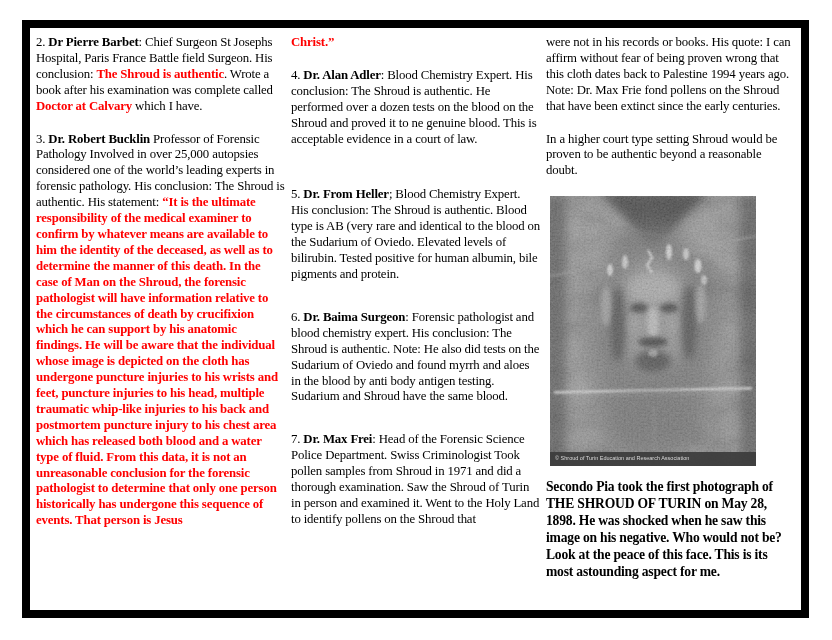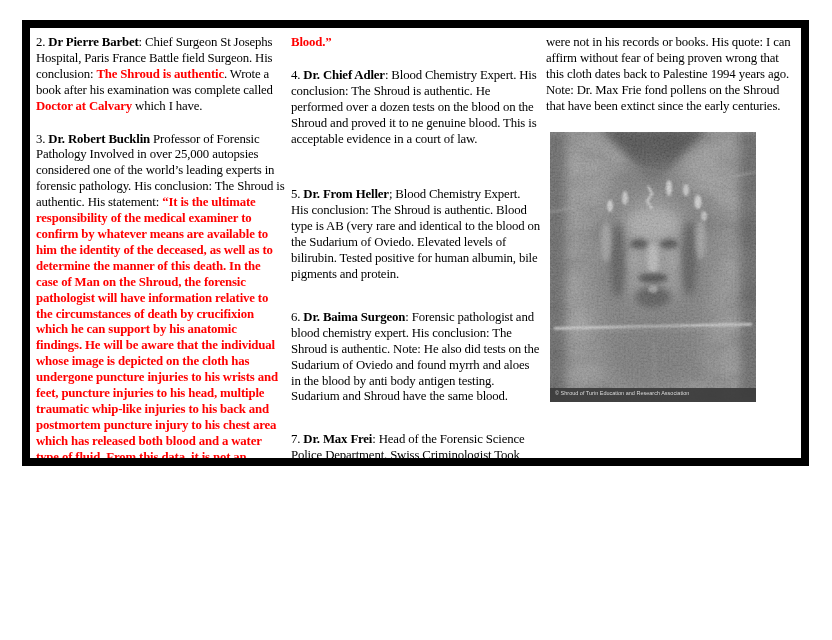--- a/index.html
+++ b/index.html
@@ -1,19 +1,19 @@
 <!DOCTYPE html>
 <html style="--accent-red: #ff0000;"><head>
 <meta charset="utf-8">
 <style>
   *{box-sizing:border-box}
   html,body{margin:0;padding:0}
   body{width:832px;height:640px;background:#fff;color:#000;
        font-family:"Liberation Serif","DejaVu Serif",serif;position:relative}
-  .sheet{position:absolute;left:22px;top:20px;width:787px;height:446px;
+  .sheet{position:absolute;left:22px;top:20px;width:787px;height:598px;
          border:8px solid #000;background:#fff;display:flex;gap:6px;
          padding:7px 6px 0 6px;overflow:hidden}
   .col{flex:0 0 249px;overflow:hidden;font-size:12.8px;line-height:15.9px;
        letter-spacing:-0.15px;text-align:left}
   .para{margin:0 0 17px 0}
   .gap-lg{margin-bottom:40px}
   .gap-md{margin-bottom:27px}
   .b{font-weight:bold}
   .rb{font-weight:bold;color:var(--accent-red,#ff0000)}
   .caption{font-size:13.6px;line-height:17px;letter-spacing:-0.2px;margin-top:12px}
@@ -25,29 +25,30 @@
 </style>
 </head>
 <body>
 
 <div class="sheet">
   <div class="col">
       <p class="para"><span>2. </span><span class="b">Dr Pierre Barbet</span><span>: Chief Surgeon St Josephs Hospital, Paris France Battle field Surgeon.  His conclusion: </span><span class="rb">The Shroud is authentic</span><span>. Wrote a book after his examination was complete called </span><span class="rb">Doctor at Calvary</span><span> which I have.</span></p>
       <p class="para"><span>3. </span><span class="b">Dr. Robert Bucklin</span><span> Professor of Forensic Pathology Involved in over 25,000 autopsies considered one of the world’s leading experts in forensic pathology. His conclusion: The Shroud is authentic. His statement: </span><span class="rb">“It is the ultimate responsibility of the medical examiner to confirm by whatever means are available to him the identity of the deceased, as well as to determine the manner of this death. In the case of Man on the Shroud, the forensic pathologist will have information relative to the circumstances of death by crucifixion which he can support by his anatomic findings. He will be aware that the individual whose image is depicted on the cloth has undergone puncture injuries to his wrists and feet, puncture injuries to his head, multiple traumatic whip-like injuries to his back and postmortem puncture injury to his chest area which has released both blood and a water type of fluid. From this data, it is not an unreasonable conclusion for the forensic pathologist to determine that only one person historically has undergone this sequence of events. That person is Jesus</span></p>
     </div>
   <div class="col">
-      <p class="para"><span class="rb">Blood.”</span></p>
-      <p class="para gap-lg"><span>4. </span><span class="b">Dr. Chief Adler</span><span>: Blood Chemistry Expert. His conclusion: The Shroud is authentic. He performed over a dozen tests on the blood on the Shroud and proved it to ne genuine blood. This is acceptable evidence in a court of law.</span></p>
+      <p class="para"><span class="rb">Christ.”</span></p>
+      <p class="para gap-lg"><span>4. </span><span class="b">Dr. Alan Adler</span><span>: Blood Chemistry Expert. His conclusion: The Shroud is authentic. He performed over a dozen tests on the blood on the Shroud and proved it to ne genuine blood. This is acceptable evidence in a court of law.</span></p>
       <p class="para gap-md"><span>5. </span><span class="b">Dr. From Heller</span><span>; Blood Chemistry Expert. His conclusion: The Shroud is authentic. Blood type is AB (very rare and identical to the blood on the Sudarium of Oviedo. Elevated levels of bilirubin. Tested positive for human albumin, bile pigments and protein.</span></p>
       <p class="para gap-md"><span>6. </span><span class="b">Dr. Baima Surgeon</span><span>: Forensic pathologist and blood chemistry expert. His conclusion: The Shroud is authentic. Note: He also did tests on the Sudarium of Oviedo and found myrrh and aloes in the blood by anti body antigen testing. Sudarium and Shroud have the same blood.</span></p>
       <p class="para"><span>7. </span><span class="b">Dr. Max Frei</span><span>: Head of the Forensic Science Police Department. Swiss Criminologist Took pollen samples from Shroud in 1971 and did a thorough examination. Saw the Shroud of Turin in person and examined it. Went to the Holy Land to identify pollens on the Shroud that</span></p>
     </div>
   <div class="col">
     <div>
         <p class="para"><span>were not in his records or books. His quote: I can affirm without fear of being proven wrong that this cloth dates back to Palestine 1994 years ago. Note: Dr. Max Frie fond pollens on the Shroud that have been extinct since the early centuries.</span></p>
+        <p class="para"><span> In a higher court type setting Shroud would be proven to be authentic beyond a reasonable doubt.</span></p>
       </div>
     <figure class="shroud-figure">
       <svg width="206" height="270" viewBox="0 0 206 270" aria-hidden="true">
         <defs>
           <filter id="blotch" x="-10%" y="-10%" width="120%" height="120%">
             <feTurbulence type="fractalNoise" baseFrequency="0.018 0.025" numOctaves="4" seed="8" stitchTiles="stitch"></feTurbulence>
             <feColorMatrix type="saturate" values="0"></feColorMatrix>
             <feComponentTransfer>
                 <feFuncA type="linear" slope="0" intercept="0.55"></feFuncA>
               </feComponentTransfer>
@@ -126,14 +127,17 @@
         <ellipse cx="103" cy="226" rx="44" ry="28" fill="#6a6a6a" opacity="0.8" filter="url(#bl12)"></ellipse>
         <line x1="103" y1="210" x2="106" y2="262" stroke="#8a8a8a" stroke-width="2" opacity="0.6" filter="url(#bl2)"></line>
         <line x1="170" y1="215" x2="186" y2="264" stroke="#8f8f8f" stroke-width="1.5" opacity="0.6" filter="url(#bl2)"></line>
 
         <rect width="206" height="270" filter="url(#grain)"></rect>
 
         <rect x="0" y="256" width="206" height="14" fill="#3b3b3b" opacity="0.92"></rect>
       </svg>
       <figcaption class="credit">© Shroud of Turin Education and Research Association</figcaption>
     </figure>
+    <div>
+        <p class="para caption"><span class="b">Secondo Pia took the first photograph of THE SHROUD OF TURIN on May 28, 1898. He was shocked when he saw this image on his negative. Who would not be? Look at the peace of this face. This is its most astounding aspect for me.</span></p>
+      </div>
   </div>
 </div>
 
 </body></html>

